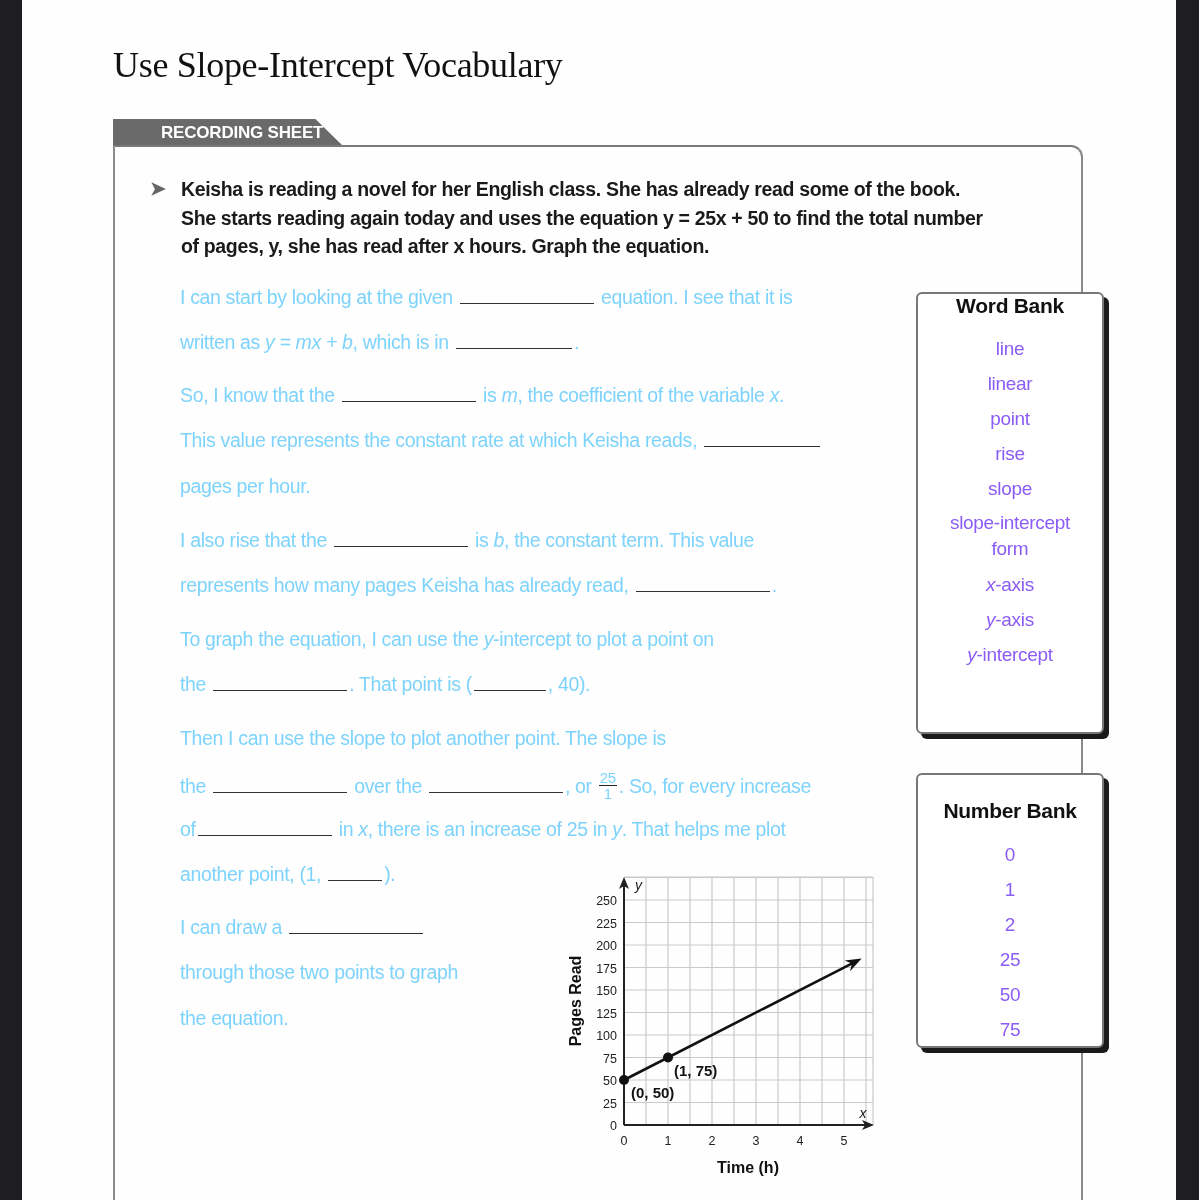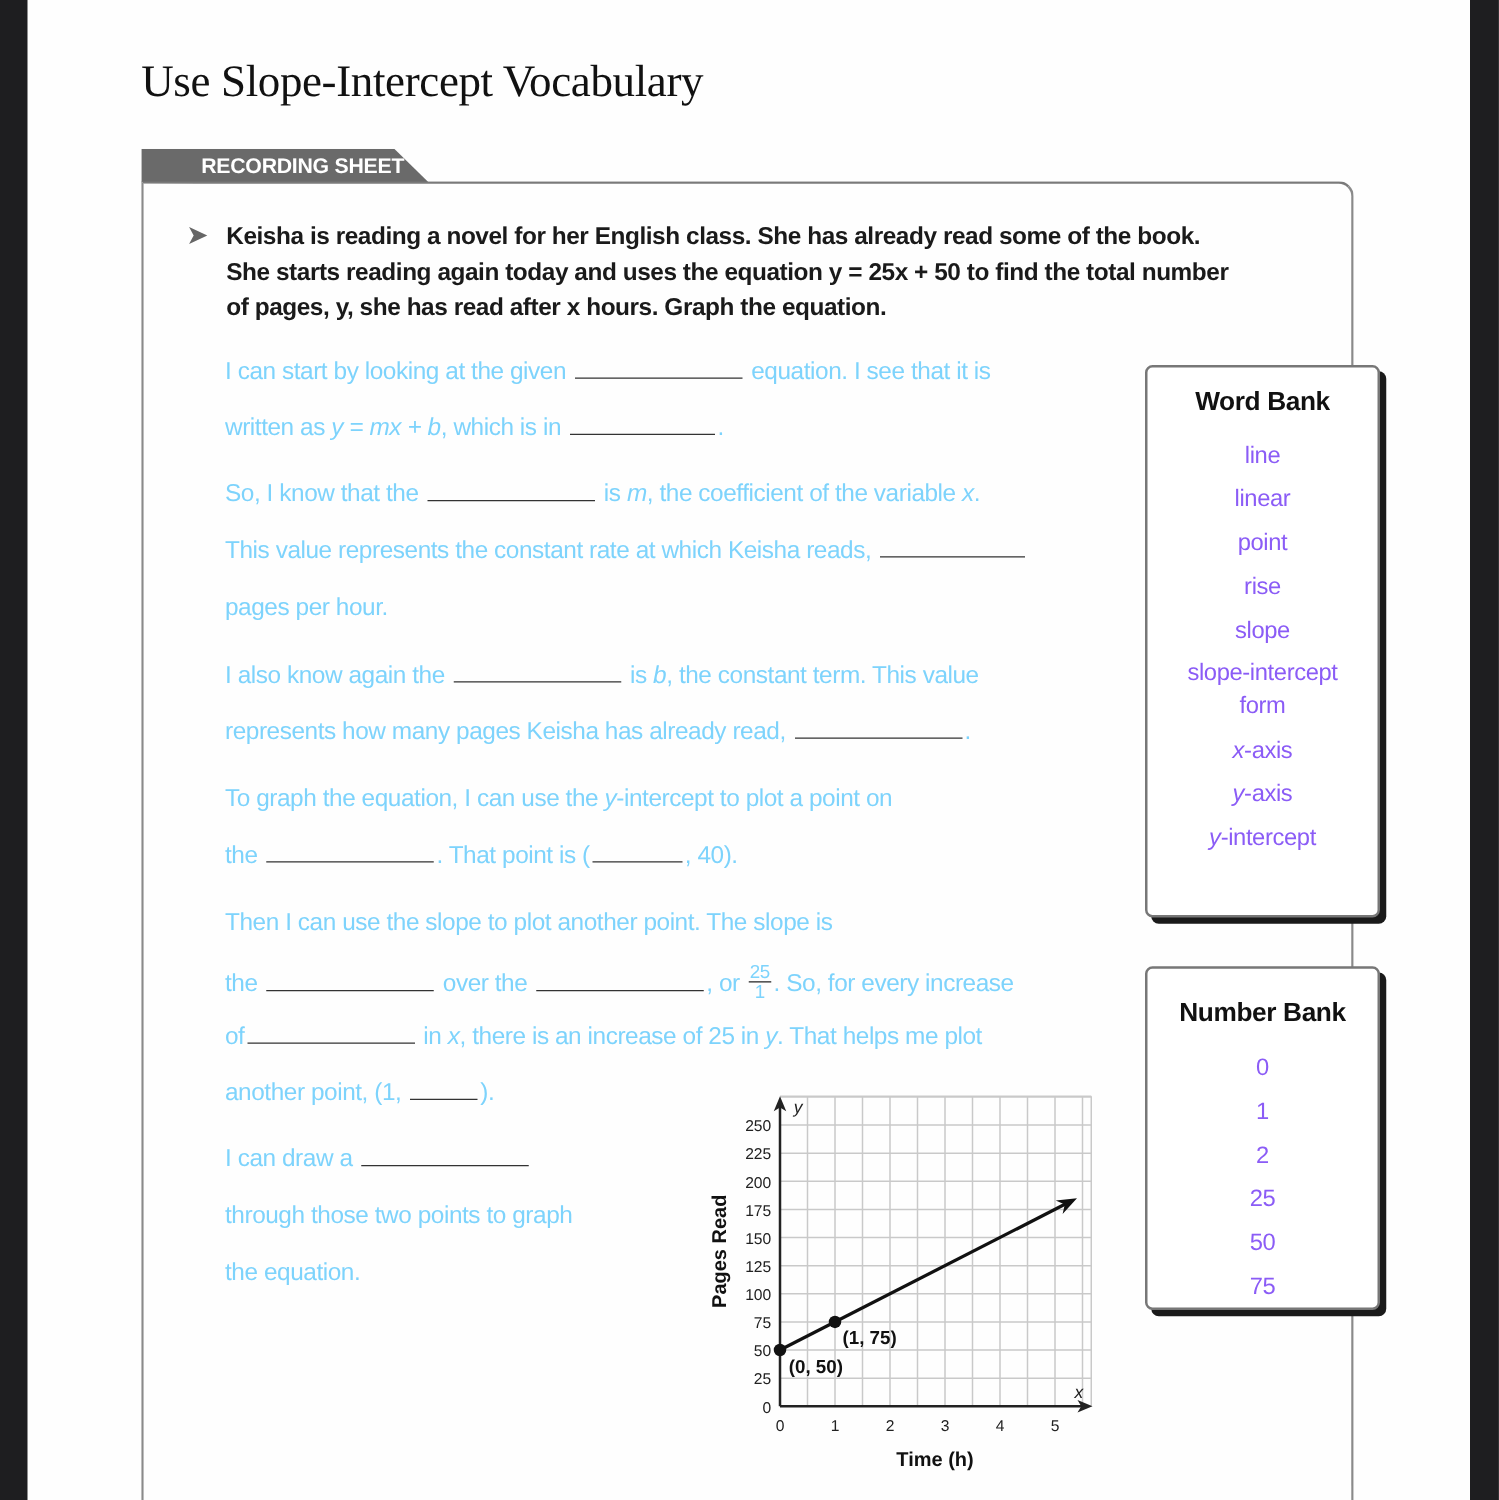--- a/index.html
+++ b/index.html
@@ -56,21 +56,21 @@
   i { font-style: italic; text-align: center; }
   .bank {
     position: absolute; left: 916px; width: 188px; background: #fff;
     border: 2px solid #777; border-radius: 6px;
     box-shadow: 5px 5px 0 #1a1a1a; box-sizing: border-box; text-align: center;
   }
   .bank h3 {
     margin: 0; font-size: 21px; font-weight: bold; letter-spacing: -0.3px; color: #111;
   }
   .bank .item { font-size: 19px; letter-spacing: -0.3px; color: #8b5cf6; }
-  .word-bank { top: 292px; height: 442px; padding-top: 16px; }
+  .word-bank { top: 292px; height: 442px; }
   .word-bank h3 { margin-bottom: 13px; }
   .word-bank .item { line-height: 35px; }
   .word-bank .item.two { line-height: 26px; padding: 4px 0 5px; }
   .number-bank { top: 773px; height: 275px; padding-top: 24px; }
   .number-bank h3 { margin-bottom: 14px; }
   .number-bank .item { line-height: 35px; }
   svg.chart { position: absolute; left: 0; top: 0; }
   svg text { font-family: "Liberation Sans", sans-serif; }
 </style>
 </head>
@@ -109,21 +109,21 @@
   <i>x</i><span>.</span>
 </div>
 <div class="line" style="top:429px">
   <span>This value represents the constant rate at which Keisha reads,</span>
   <span class="blank b-mid"></span>
 </div>
 <div class="line" style="top:475px">
   <span>pages per hour.</span>
 </div>
 <div class="line" style="top:529px">
-  <span>I also know again the</span>
+  <span>I also rise that the</span>
   <span class="blank b-long"></span>
   <span>is</span>
   <i>b</i><span>, the constant term. This value</span>
 </div>
 <div class="line" style="top:574px">
   <span>represents how many pages Keisha has already read,</span>
   <span class="blank b-long"></span><span>.</span>
 </div>
 <div class="line" style="top:628px">
   <span>To graph the equation, I can use the</span>

